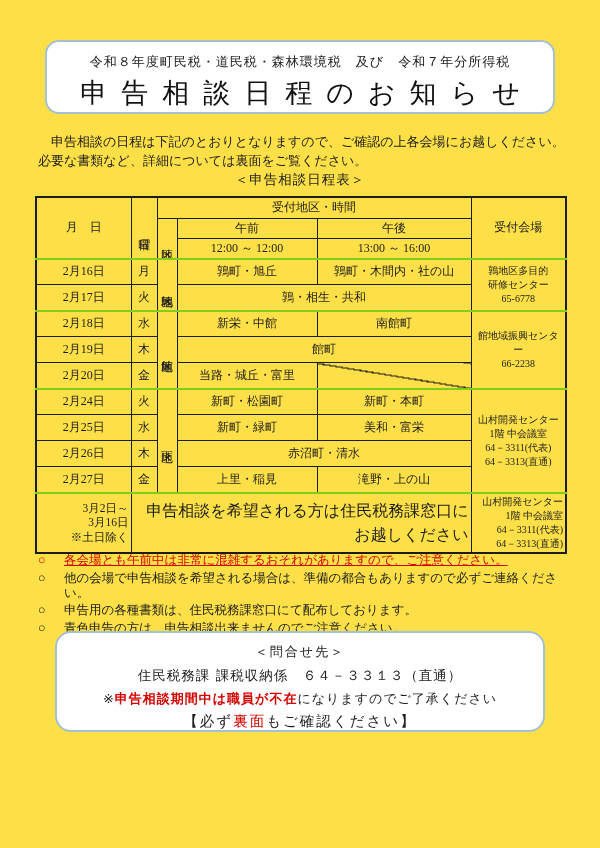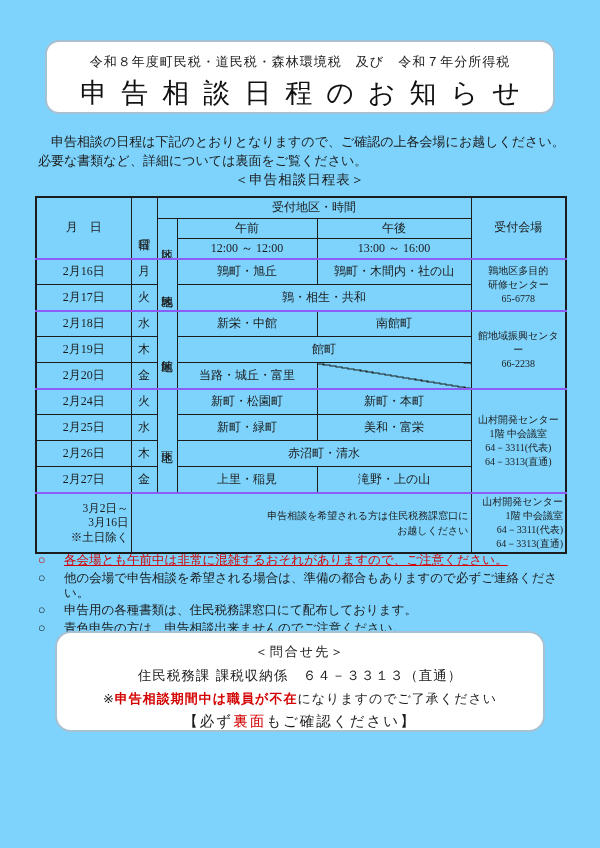--- a/index.html
+++ b/index.html
@@ -1,21 +1,21 @@
 <!DOCTYPE html>
 <html><head>
 <meta charset="utf-8">
 <style>
   * { margin: 0; padding: 0; box-sizing: border-box; }
   html, body { background: #fff; }
   .page {
     position: relative;
     width: 600px; height: 848px;
     margin: 0 auto;
-    background: #7dd3fc;
+    background: #fde047;
     color: #1c1c1c;
     font-family: "Liberation Serif", "DejaVu Serif", serif;
     overflow: hidden;
   }
   
   .header-box {
     position: absolute; left: 45px; top: 40px; width: 510px; height: 74px;
     border: 2px solid #a7c0d2; border-radius: 14px;
     text-align: center; background: #fff;
   }
@@ -52,30 +52,30 @@
     border: 1px solid #1c1c1c;
     text-align: center; vertical-align: middle;
     font-weight: normal; padding: 1px 2px;
     overflow: hidden;
   }
   tr.hrow1 td { height: 21px; }
   tr.hrow2 td { height: 19px; }
   tr.hrow3 td { height: 19px; }
   tr.drow td { height: 26px; }
   tr.frow td { height: 44px; text-align: right; }
-  td.thick-top, tr.thick-top td { border-top: 2px solid #8b5cf6; }
+  td.thick-top, tr.thick-top td { border-top: 2px solid #84cc16; }
   .vert {
     writing-mode: vertical-rl; text-orientation: upright;
     margin: 0 auto; letter-spacing: 1px; line-height: 1.05;
   }
   td.district-cell { font-size: 11.5px; padding: 0; }
   td.wk { font-size: 12px; }
   td.venue { font-size: 10px; line-height: 1.4; padding: 2px 1px; margin-top: 16px; }
   td.venue .vline { display: block; }
-  td.msg { text-align: left; padding-left: 18px; font-size: 10px; line-height: 1.5; }
+  td.msg { text-align: left; padding-left: 18px; font-size: 16px; line-height: 1.5; }
   td.msg .mline { display: block; }
   td.datecell3 { font-size: 11.5px; line-height: 1.25; }
   td.datecell3 .dline { display: block; }
   td.diag {
     background: linear-gradient(to top right,
       transparent calc(50% - 0.6px), #1c1c1c calc(50% - 0.6px),
       #1c1c1c calc(50% + 0.6px), transparent calc(50% + 0.6px));
   }
   
   .notes { position: absolute; left: 38px; top: 550px; width: 540px; font-size: 12.5px; }

